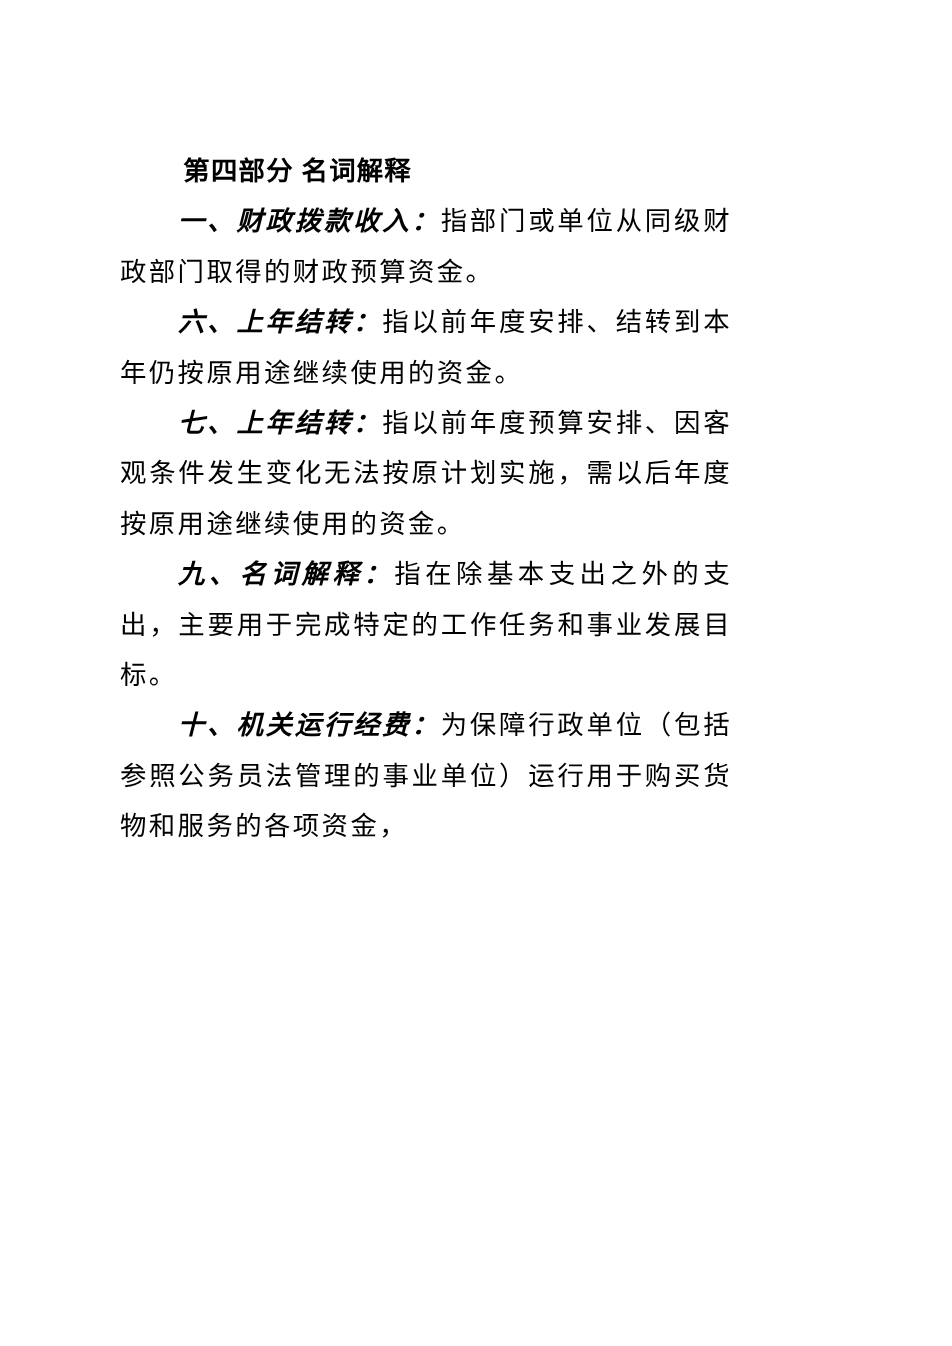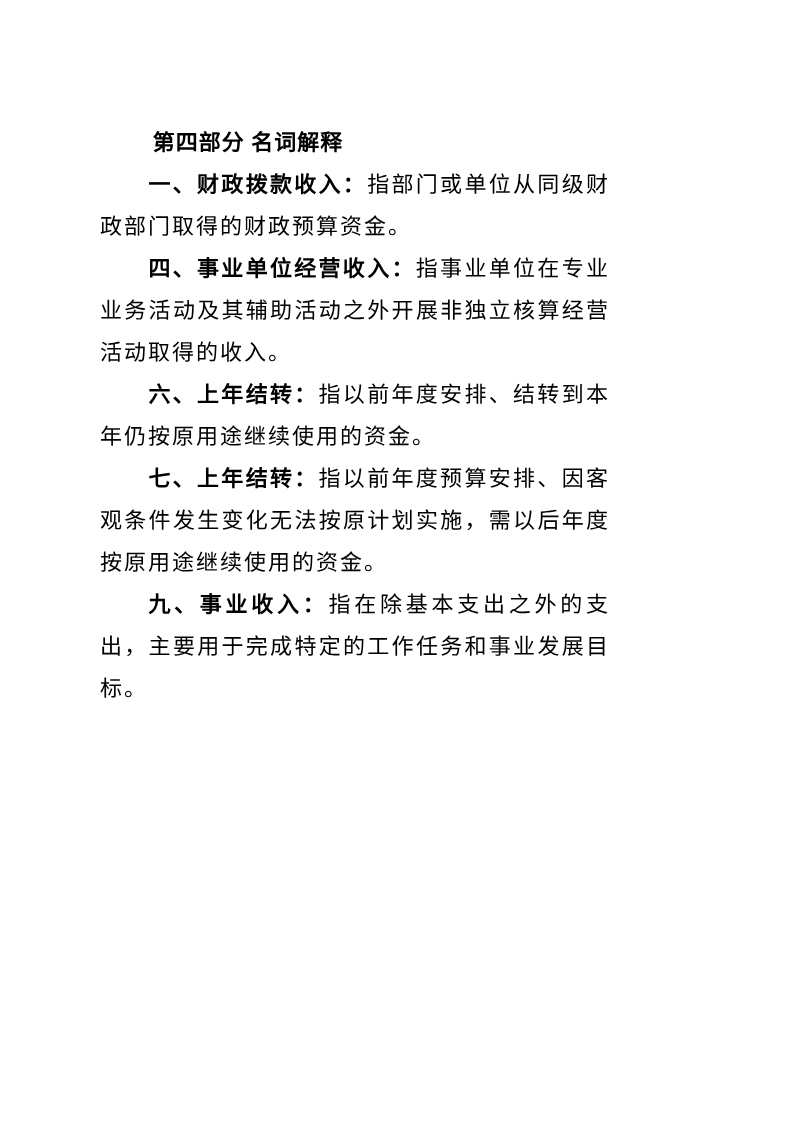--- a/index.html
+++ b/index.html
@@ -37,37 +37,38 @@
     line-height: 42px;
     letter-spacing: 2px;
     text-align: justify;
     text-justify: inter-character;
     text-indent: 2.2em;
     word-break: break-all;
     overflow-wrap: anywhere;
   }
   .term {
     font-weight: bold;
+    font-style: italic;
   }
 </style>
 </head>
 <body>
 
 <div class="page">
 
   <h1 class="heading">第四部分 名词解释</h1>
 
   <p class="para"><span class="term">一、财政拨款收入：</span><span class="def">指部门或单位从同级财政部门取得的财政预算资金。</span></p>
 
 
 
-  <p class="para"><span class="term">四、事业单位经营收入：</span><span class="def">指事业单位在专业业务活动及其辅助活动之外开展非独立核算经营活动取得的收入。</span></p>
 
 
   <p class="para"><span class="term">六、上年结转：</span><span class="def">指以前年度安排、结转到本年仍按原用途继续使用的资金。</span></p>
 
   <p class="para"><span class="term">七、上年结转：</span><span class="def">指以前年度预算安排、因客观条件发生变化无法按原计划实施，需以后年度按原用途继续使用的资金。</span></p>
 
 
-  <p class="para"><span class="term">九、事业收入：</span><span class="def">指在除基本支出之外的支出，主要用于完成特定的工作任务和事业发展目标。</span></p>
+  <p class="para"><span class="term">九、名词解释：</span><span class="def">指在除基本支出之外的支出，主要用于完成特定的工作任务和事业发展目标。</span></p>
 
+  <p class="para"><span class="term">十、机关运行经费：</span><span class="def">为保障行政单位（包括参照公务员法管理的事业单位）运行用于购买货物和服务的各项资金，</span></p>
 
 </div>
 
 </body></html>

